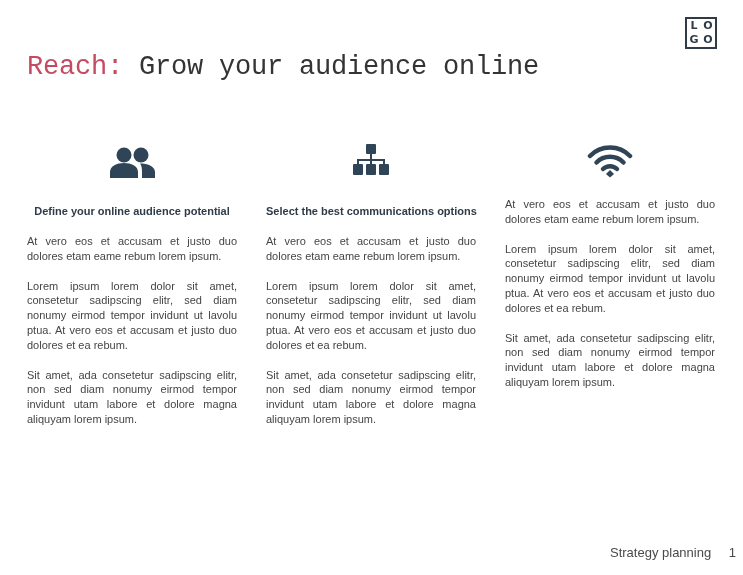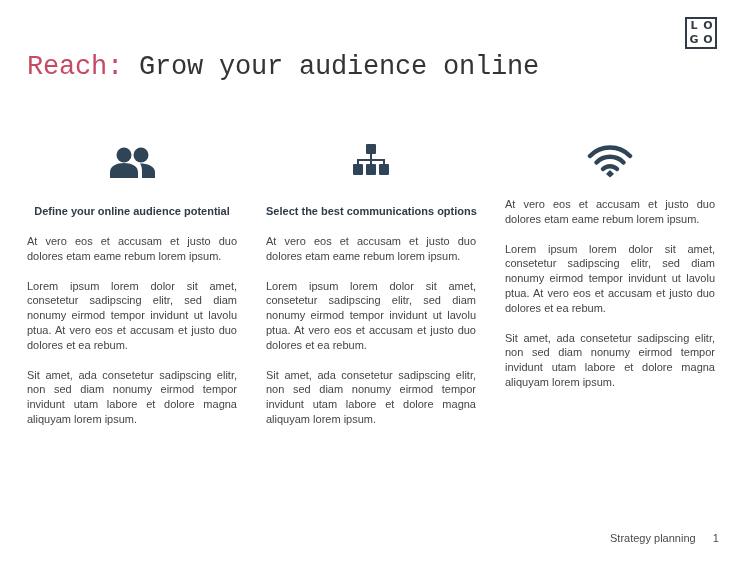--- a/index.html
+++ b/index.html
@@ -15,21 +15,21 @@
     .logo span { font-size: 11px; font-weight: bold; color: #2f3b47; line-height: 12px;
                  font-family: "DejaVu Sans", sans-serif; }
     .col { position: absolute; top: 138px; width: 210px; }
     .col1 { left: 27px; } .col2 { left: 266px; } .col3 { left: 505px; }
     .icon { height: 44px; display: flex; justify-content: center; align-items: center; }
     .icon svg { display: block; }
     .heading { margin-top: 22px; text-align: center; font-size: 11px; font-weight: bold; color: #2f3b47;
                line-height: 15px; white-space: nowrap; }
     .para { margin: 15px 0 0 0; font-size: 11px; line-height: 14.8px; text-align: justify; color: #454545; }
     .para + .para { margin-top: 15px; }
-    .footer { position: absolute; top: 532px; left: 610px; font-size: 11px; color: #4a4a4a; white-space: nowrap; }
+    .footer { position: absolute; top: 545px; left: 610px; font-size: 13px; color: #4a4a4a; white-space: nowrap; }
     .footer .page { margin-left: 14px; }
   </style>
 </head>
 <body>
 
 <div class="title">
   <span class="accent">Reach:</span>
   <span class="main">Grow your audience online</span>
 </div>
 

